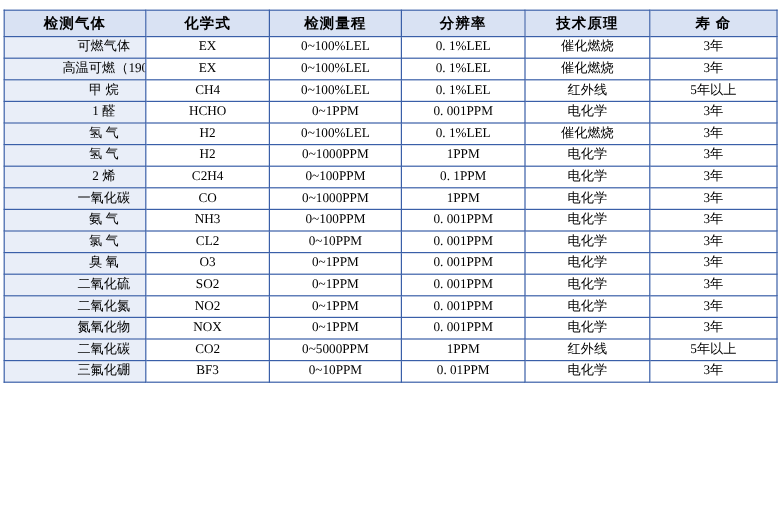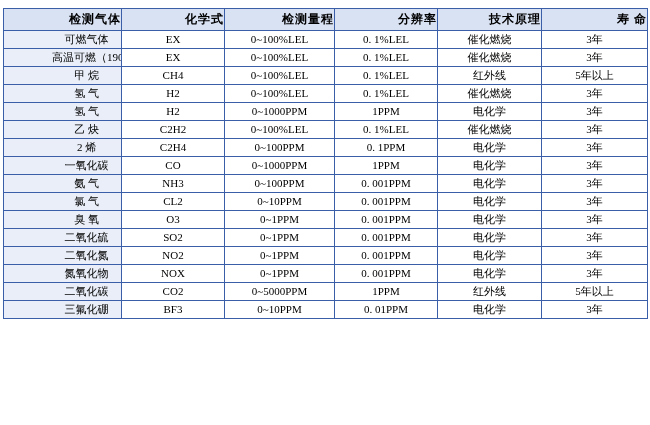--- a/index.html
+++ b/index.html
@@ -46,21 +46,20 @@
     white-space: nowrap;
     overflow: hidden;
   }
   table.gas-table thead th {
     background: #d9e2f3;
     font-weight: bold;
     font-size: 12px;
     height: 21px;
     line-height: 21px;
     letter-spacing: 1px;
-    text-align: right;
   }
   table.gas-table tbody td.name {
     background: #e9eef8;
     font-size: 11px;
     padding-left: 48px;
   }
   table.gas-table tbody td {
     background: #ffffff;
   }
 </style>
@@ -107,41 +106,41 @@
         </tr>
         <tr>
           <td class="name">甲 烷</td>
           <td>CH4</td>
           <td>0~100%LEL</td>
           <td>0. 1%LEL</td>
           <td>红外线</td>
           <td>5年以上</td>
         </tr>
         <tr>
+          <td class="name">1 醛</td>
+          <td>HCHO</td>
+          <td>0~1PPM</td>
+          <td>0. 001PPM</td>
+          <td>电化学</td>
+          <td>3年</td>
+        </tr>
+        <tr>
           <td class="name">氢 气</td>
           <td>H2</td>
           <td>0~100%LEL</td>
           <td>0. 1%LEL</td>
           <td>催化燃烧</td>
           <td>3年</td>
         </tr>
         <tr>
           <td class="name">氢 气</td>
           <td>H2</td>
           <td>0~1000PPM</td>
           <td>1PPM</td>
           <td>电化学</td>
-          <td>3年</td>
-        </tr>
-        <tr>
-          <td class="name">乙 炔</td>
-          <td>C2H2</td>
-          <td>0~100%LEL</td>
-          <td>0. 1%LEL</td>
-          <td>催化燃烧</td>
           <td>3年</td>
         </tr>
         <tr>
           <td class="name">2 烯</td>
           <td>C2H4</td>
           <td>0~100PPM</td>
           <td>0. 1PPM</td>
           <td>电化学</td>
           <td>3年</td>
         </tr>

